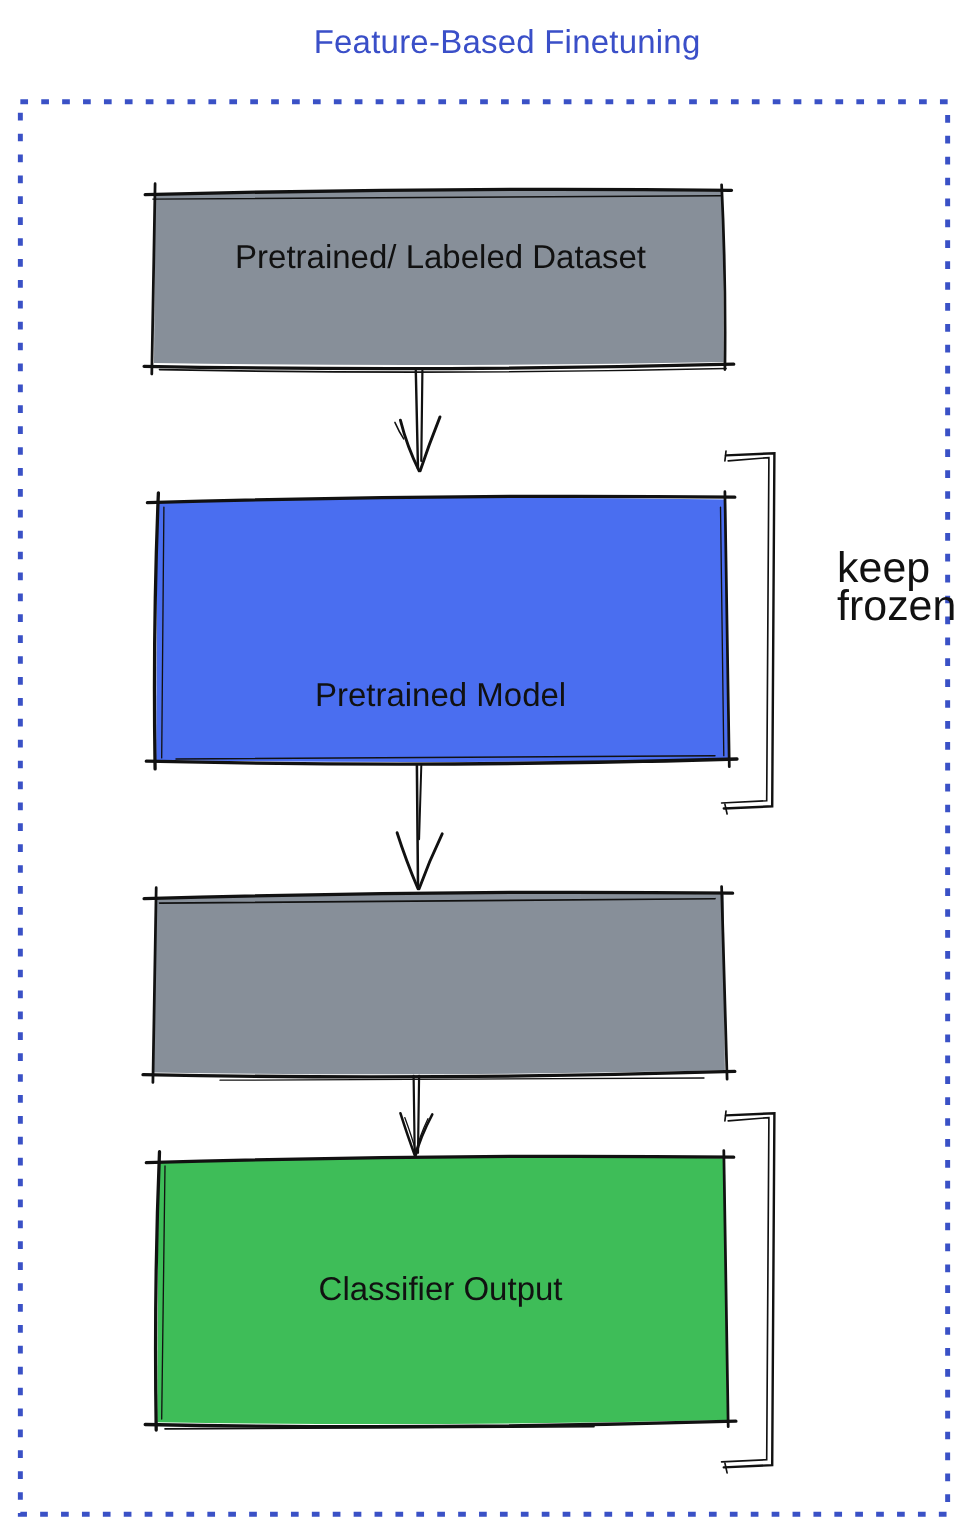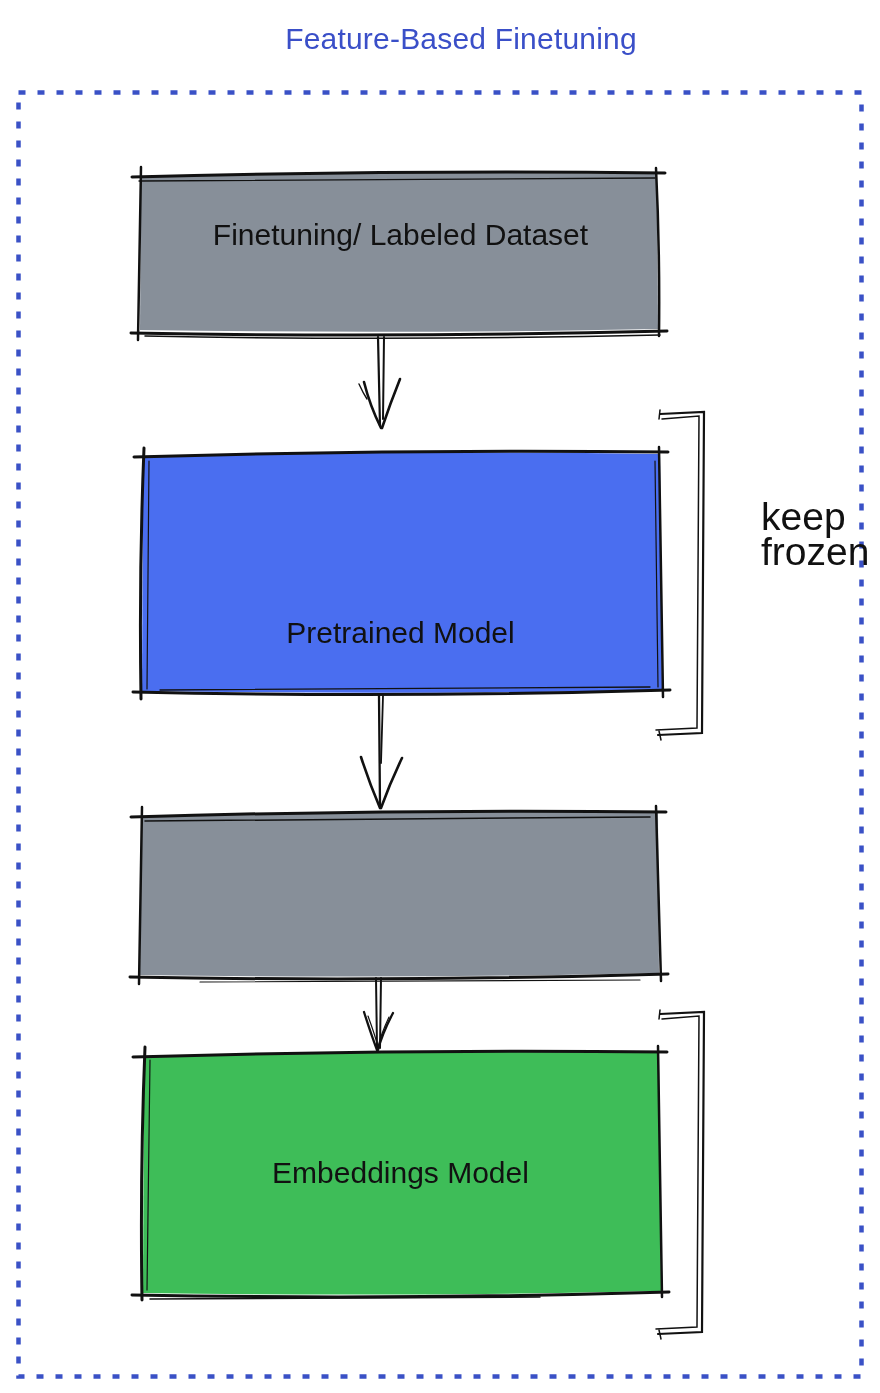--- a/index.html
+++ b/index.html
@@ -116,26 +116,26 @@
     <g stroke="#111111" fill="none" stroke-linecap="round">
       <path d="M660,1014 L704,1012 L702,1332 L658,1334" stroke-width="2.2"></path>
       <path d="M662,1019 L699,1016 L697,1327 L656,1329" stroke-width="1.5"></path>
       <path d="M660,1010 L659,1019" stroke-width="1.5"></path>
       <path d="M659,1330 L661,1339" stroke-width="1.5"></path>
     </g>
   </svg>
 
   <div id="title" class="txt" style="color: rgb(58, 79, 200);">Feature-Based Finetuning</div>
 
-  <div id="lbl-dataset" class="txt box-label">Finetuning/ Labeled Dataset</div>
+  <div id="lbl-dataset" class="txt box-label">Pretrained/ Labeled Dataset</div>
 
   <div id="lbl-pretrained" class="txt box-label">Pretrained Model</div>
 
 
-  <div id="lbl-classifier" class="txt box-label">Embeddings Model</div>
+  <div id="lbl-classifier" class="txt box-label">Classifier Output</div>
 
   <div id="ann-frozen" class="txt annotation">
     <div>keep</div>
     <div>frozen</div>
   </div>
 
 
 </div>
 
 </body></html>

